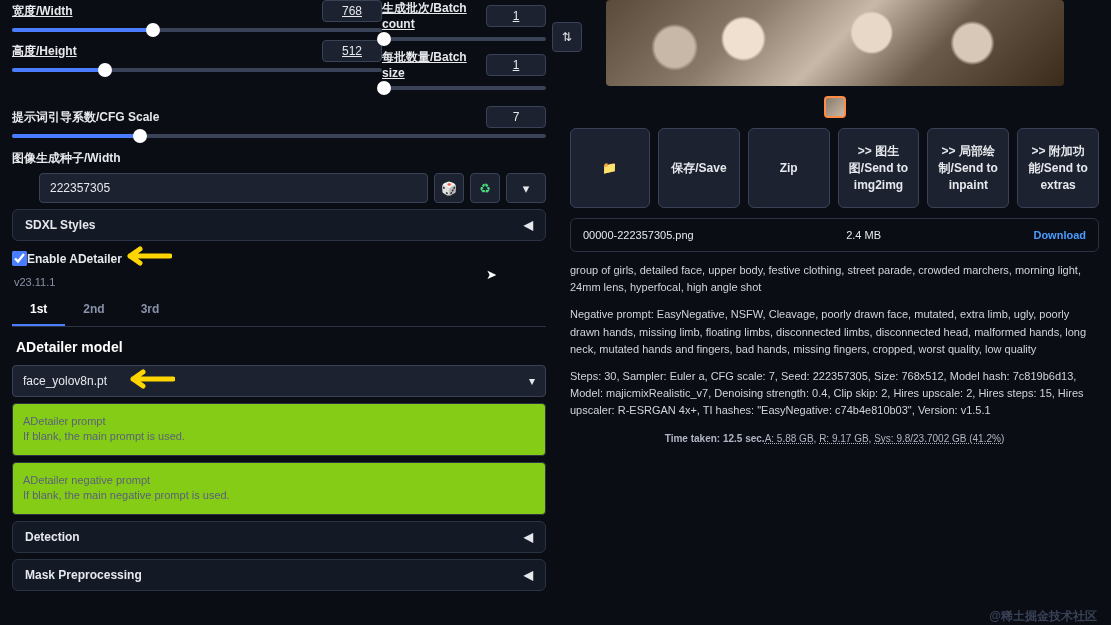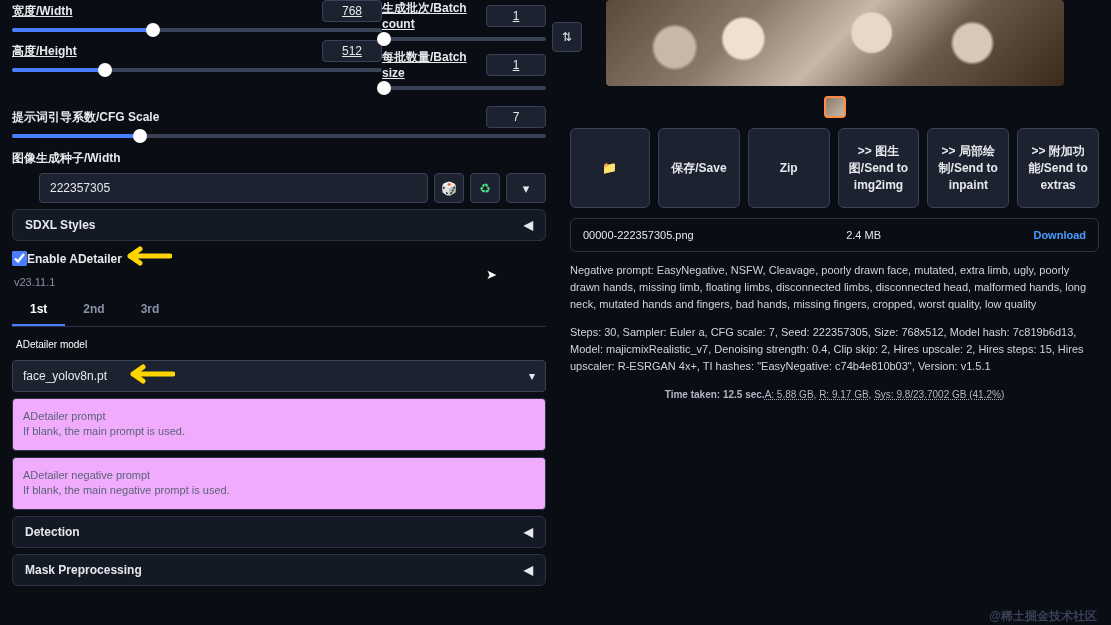--- a/index.html
+++ b/index.html
@@ -18,23 +18,23 @@
 .swap-btn { width:30px; height:30px; background:#1c2230; border:1px solid #3a4258; border-radius:4px; display:flex; align-items:center; justify-content:center; position:absolute; right:-36px; top:22px; cursor:pointer; }
 .two-col { display:flex; position:relative;text-decoration:underline; }
 .col-l { width:370px; }
 .col-r { flex:1; }
 .accordion { background:#141926; border:1px solid #2a3244; border-radius:6px; padding:8px 12px; display:flex; justify-content:space-between; align-items:center; font-weight:600; cursor:pointer; }
 .check-row { display:flex; align-items:center; gap:0; padding:4px 0; }
 .check-row input { width:15px; height:15px; accent-color:#4a7cff; }
 .tabs { display:flex; border-bottom:1px solid #2a3244; }
 .tab { padding:8px 18px; cursor:pointer; color:#8892a8; font-weight:600; }
 .tab.active { color:#fff; border-bottom:2px solid #4a7cff; }
-.section-lbl { font-size:10px; color:#fff; margin:6px 0 4px 4px; font-weight:400; }
+.section-lbl { font-size:14px; color:#fff; margin:6px 0 4px 4px; font-weight:700; }
 .dropdown { background:#1c2230; border:1px solid #3a4258; border-radius:4px; padding:8px 10px; display:flex; justify-content:space-between; align-items:center; cursor:pointer; position:relative; }
-.textarea { background:#f0abfc; border:1px solid #2a3244; border-radius:4px; padding:10px; color:#5a6378; font-size:11px; line-height:1.4; min-height:46px; }
+.textarea { background:#84cc16; border:1px solid #2a3244; border-radius:4px; padding:10px; color:#5a6378; font-size:11px; line-height:1.4; min-height:46px; }
 .output-img { width:458px; height:86px; margin:0 auto; background:linear-gradient(135deg,#5a4a3a 0%,#8a7a6a 30%,#c8b8a8 50%,#6a5a4a 70%,#3a2a1a 100%); border-radius:4px; position:relative; }
 .output-img::after { content:""; position:absolute; inset:0; background:
   radial-gradient(circle at 30% 45%,#f0e0d0 0 6%,transparent 7%),
   radial-gradient(circle at 58% 38%,#e8d8c8 0 7%,transparent 8%),
   radial-gradient(circle at 80% 50%,#d8c8b8 0 5%,transparent 6%),
   radial-gradient(circle at 15% 55%,#c8b8a8 0 5%,transparent 6%);
   border-radius:4px;}
 .thumb-row { display:flex; justify-content:center; }
 .thumb-img { width:22px; height:22px; border:2px solid #ff8c42; border-radius:4px; background:linear-gradient(135deg,#8a7a6a,#c8b8a8); }
 .action-row { display:flex; gap:8px; }
@@ -172,20 +172,21 @@
     <div class="action-btn">&gt;&gt; 局部绘制/Send to inpaint</div>
     <div class="action-btn">&gt;&gt; 附加功能/Send to extras</div>
   </div>
 
   <div class="file-row">
     <span>00000-222357305.png</span>
     <span>2.4 MB</span>
     <span class="dl">Download</span>
   </div>
 
+  <div class="info">group of girls, detailed face, upper body, festive clothing, street parade, crowded marchers, morning light, 24mm lens, hyperfocal, high angle shot</div>
   <div class="info">Negative prompt: EasyNegative, NSFW, Cleavage, poorly drawn face, mutated, extra limb, ugly, poorly drawn hands, missing limb, floating limbs, disconnected limbs, disconnected head, malformed hands, long neck, mutated hands and fingers, bad hands, missing fingers, cropped, worst quality, low quality</div>
   <div class="info">Steps: 30, Sampler: Euler a, CFG scale: 7, Seed: 222357305, Size: 768x512, Model hash: 7c819b6d13, Model: majicmixRealistic_v7, Denoising strength: 0.4, Clip skip: 2, Hires upscale: 2, Hires steps: 15, Hires upscaler: R-ESRGAN 4x+, TI hashes: "EasyNegative: c74b4e810b03", Version: v1.5.1</div>
 
   <div class="meta-row">
     <span style="font-weight:600">Time taken: 12.5 sec.</span>
     <span><u>A: 5.88 GB,</u> <u>R: 9.17 GB,</u> <u>Sys: 9.8/23.7002 GB (41.2%)</u></span>
   </div>
 </div>
 
 <div class="cursor">➤</div>

